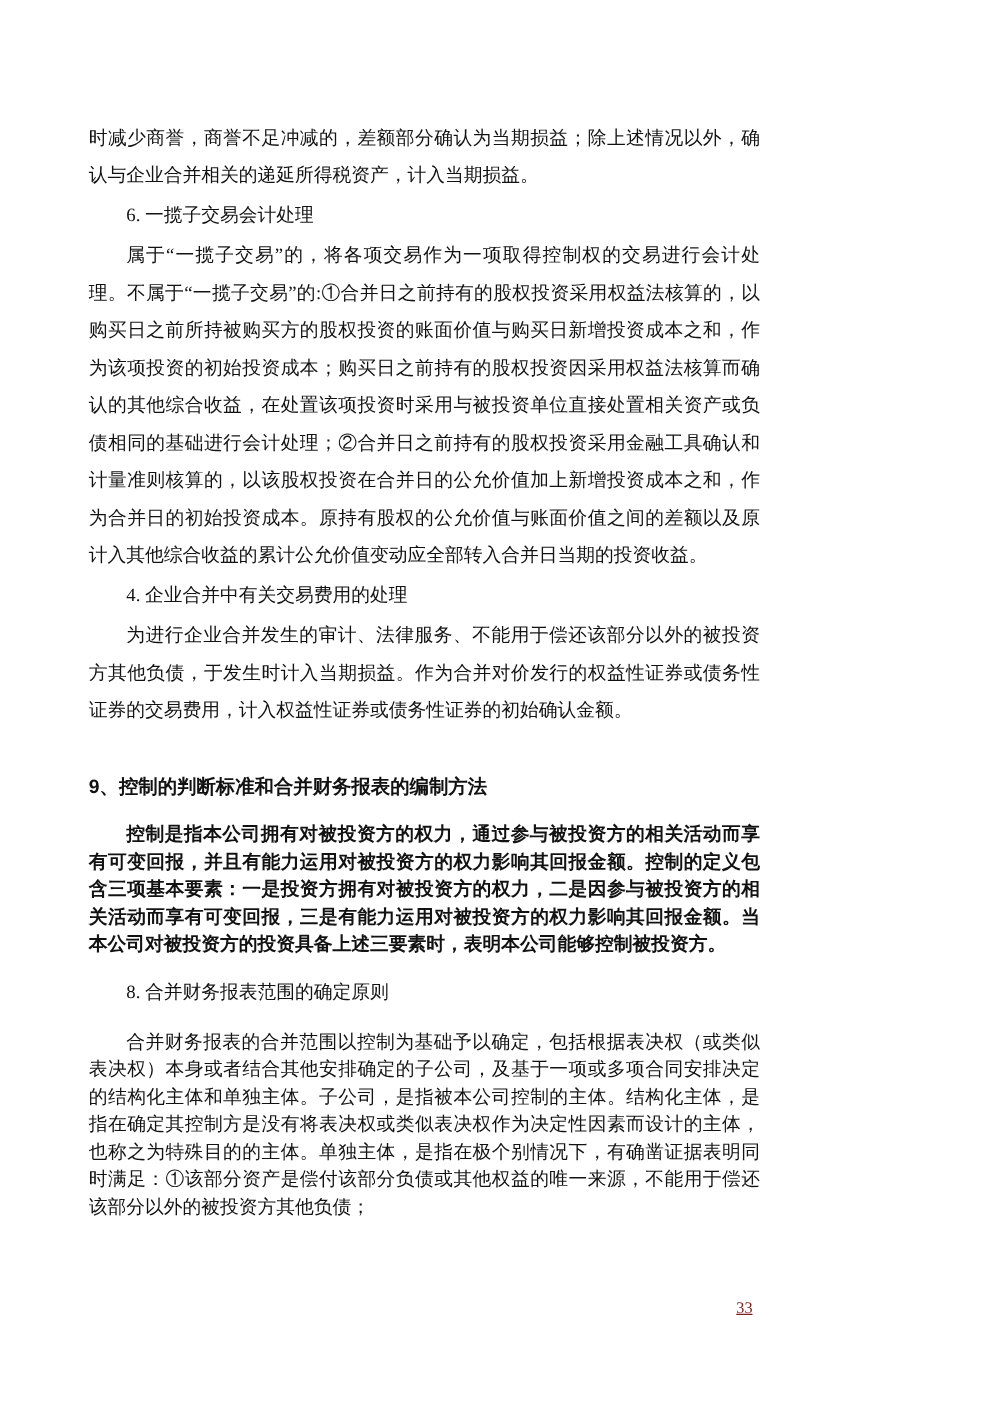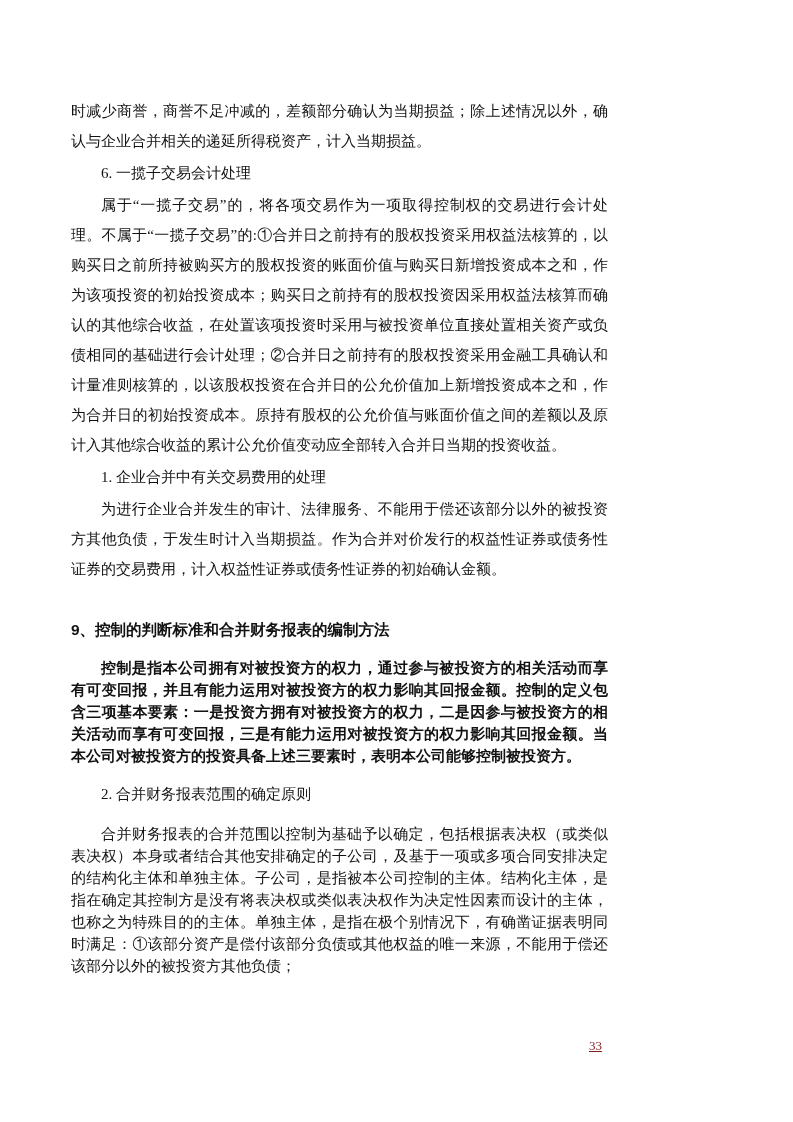--- a/index.html
+++ b/index.html
@@ -43,21 +43,21 @@
   }
 </style>
 </head>
 <body>
 
 <div class="page">
   <div class="doc">
       <p class="body wide">时减少商誉，商誉不足冲减的，差额部分确认为当期损益；除上述情况以外，确认与企业合并相关的递延所得税资产，计入当期损益。</p>
       <p class="subheading wide indent">6. 一揽子交易会计处理</p>
       <p class="body wide indent">属于“一揽子交易”的，将各项交易作为一项取得控制权的交易进行会计处理。不属于“一揽子交易”的:①合并日之前持有的股权投资采用权益法核算的，以购买日之前所持被购买方的股权投资的账面价值与购买日新增投资成本之和，作为该项投资的初始投资成本；购买日之前持有的股权投资因采用权益法核算而确认的其他综合收益，在处置该项投资时采用与被投资单位直接处置相关资产或负债相同的基础进行会计处理；②合并日之前持有的股权投资采用金融工具确认和计量准则核算的，以该股权投资在合并日的公允价值加上新增投资成本之和，作为合并日的初始投资成本。原持有股权的公允价值与账面价值之间的差额以及原计入其他综合收益的累计公允价值变动应全部转入合并日当期的投资收益。</p>
-      <p class="subheading wide indent">1. 企业合并中有关交易费用的处理</p>
+      <p class="subheading wide indent">4. 企业合并中有关交易费用的处理</p>
       <p class="body wide indent">为进行企业合并发生的审计、法律服务、不能用于偿还该部分以外的被投资方其他负债，于发生时计入当期损益。作为合并对价发行的权益性证券或债务性证券的交易费用，计入权益性证券或债务性证券的初始确认金额。</p>
       <p class="section-title wide">9、控制的判断标准和合并财务报表的编制方法</p>
       <p class="body tight indent">控制是指本公司拥有对被投资方的权力，通过参与被投资方的相关活动而享有可变回报，并且有能力运用对被投资方的权力影响其回报金额。控制的定义包含三项基本要素：一是投资方拥有对被投资方的权力，二是因参与被投资方的相关活动而享有可变回报，三是有能力运用对被投资方的权力影响其回报金额。当本公司对被投资方的投资具备上述三要素时，表明本公司能够控制被投资方。</p>
-      <p class="subheading tight indent">2. 合并财务报表范围的确定原则</p>
+      <p class="subheading tight indent">8. 合并财务报表范围的确定原则</p>
       <p class="body tight indent">合并财务报表的合并范围以控制为基础予以确定，包括根据表决权（或类似表决权）本身或者结合其他安排确定的子公司，及基于一项或多项合同安排决定的结构化主体和单独主体。子公司，是指被本公司控制的主体。结构化主体，是指在确定其控制方是没有将表决权或类似表决权作为决定性因素而设计的主体，也称之为特殊目的的主体。单独主体，是指在极个别情况下，有确凿证据表明同时满足：①该部分资产是偿付该部分负债或其他权益的唯一来源，不能用于偿还该部分以外的被投资方其他负债；</p>
     </div>
   <div class="page-number">33</div>
 </div>
 
 </body></html>

